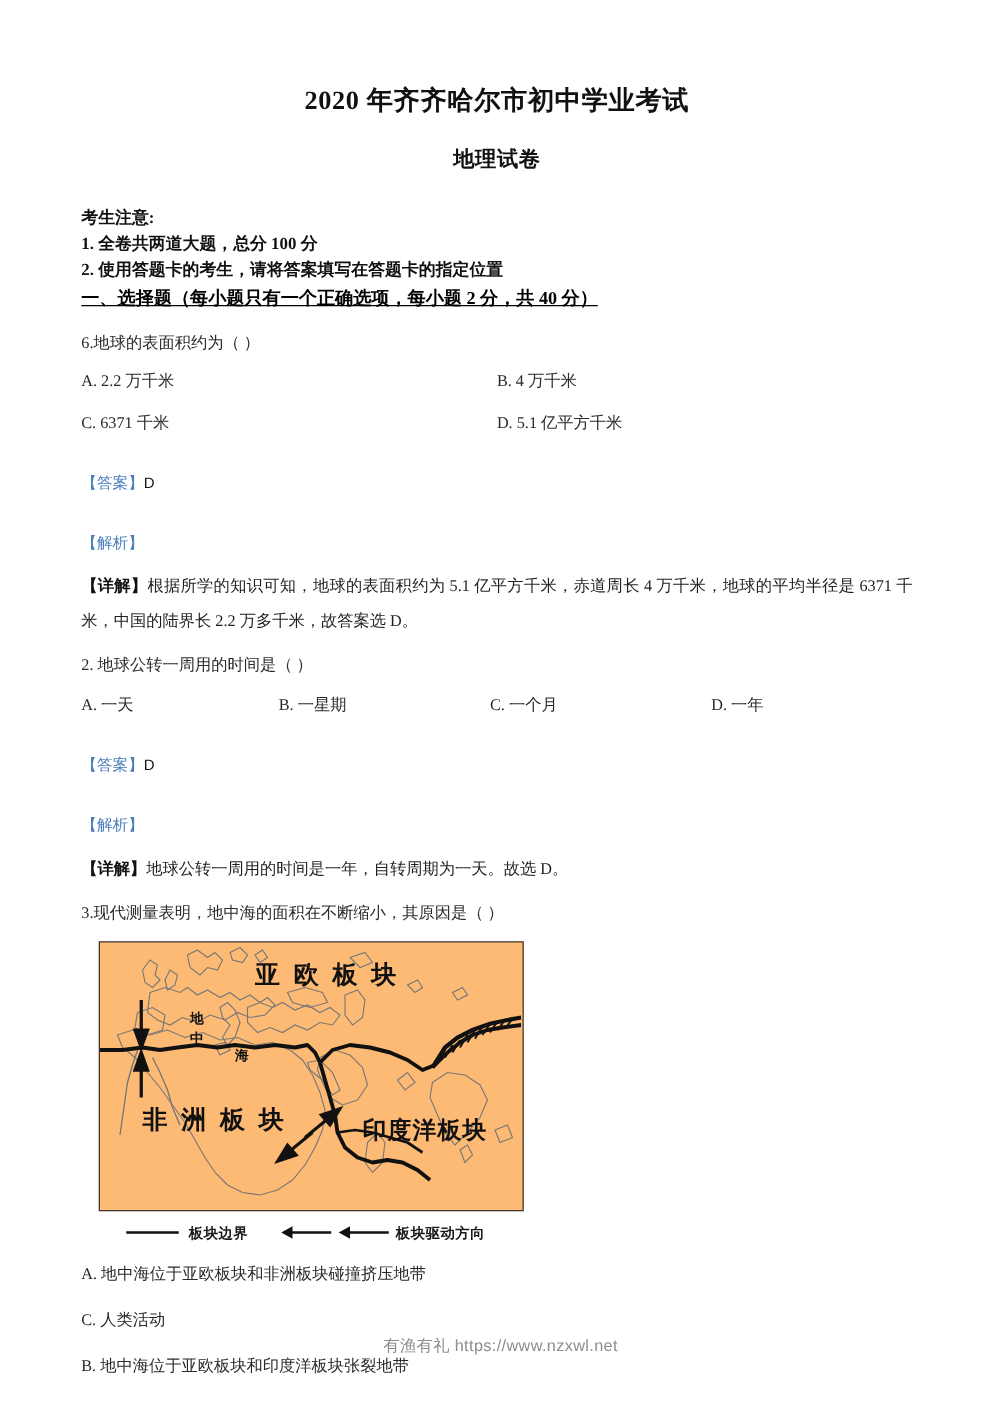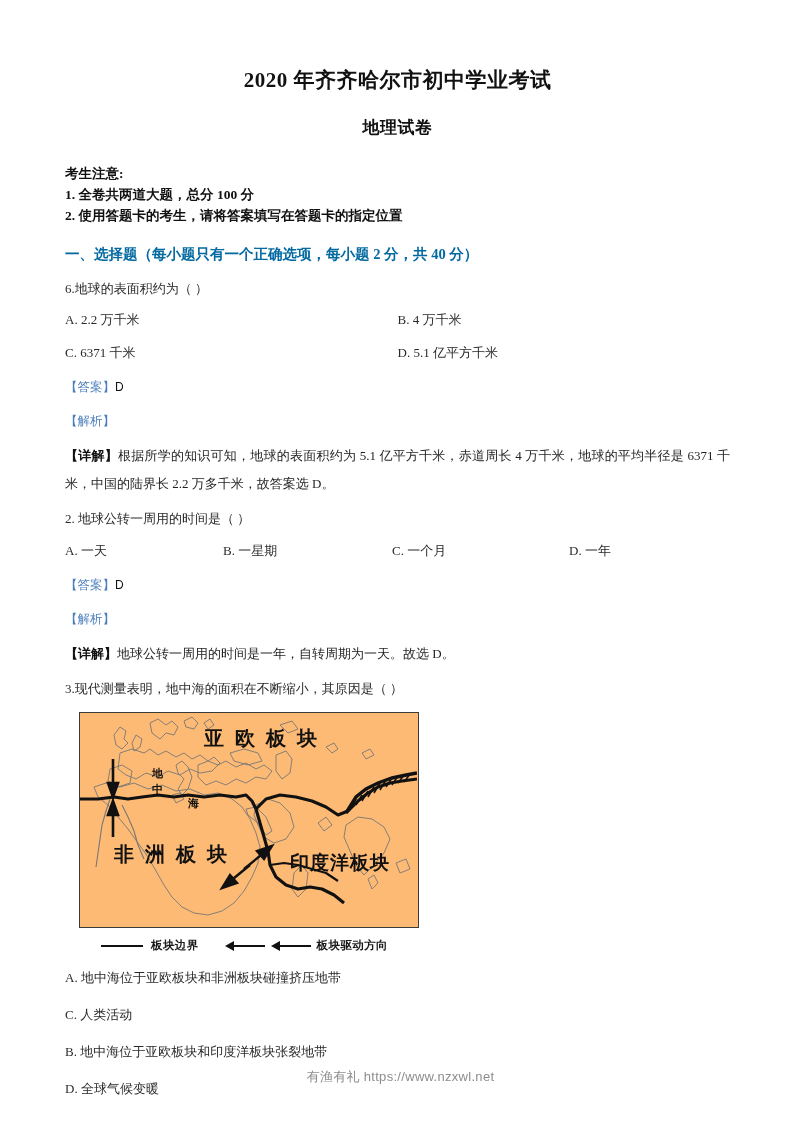--- a/index.html
+++ b/index.html
@@ -53,22 +53,23 @@
   .notice-line {
     font-weight: bold;
     font-size: 13.5px;
     line-height: 21px;
     color: #111;
   }
   .section-head {
     font-weight: bold;
     font-size: 14.5px;
     line-height: 24px;
-    color: #0369a1;
-    margin-top: 16px;
+    color: #000000;
+    margin-top: 1px;
+    text-decoration: underline;
   }
 
   
   .q-stem {
     font-size: 13px;
     line-height: 19px;
     color: #2a2a2a;
     margin-top: 13px;
   }
   .q-stem.tight { margin-top: 11px; }
@@ -110,21 +111,21 @@
     line-height: 18px;
     color: #2a2a2a;
     margin-bottom: 19px;
   }
   .opts-stack .opt:last-child { margin-bottom: 0; }
 
   
   .ans-line {
     font-size: 12.5px;
     line-height: 18px;
-    margin-top: 16px;
+    margin-top: 30px;
     color: #111;
   }
   .tag-blue {
     color: #4a7ebb;
   }
   .ans-value {
     color: #111;
     font-family: "Liberation Sans", sans-serif;
     font-size: 12px;
   }
@@ -152,21 +153,21 @@
     border: 1.6px solid #3a3a3a;
     background: #fdba74;
     box-sizing: border-box;
     overflow: hidden;
   }
   .map-frame svg { display: block; }
   .legend {
     margin-top: 9px;
     margin-left: 22px;
     display: flex;
-    align-items: flex-end;
+    align-items: center;
     height: 16px;
   }
   .legend-seg {
     display: flex;
     align-items: center;
   }
   .legend-line {
     width: 42px;
     height: 0;
     border-top: 2.6px solid #111;

